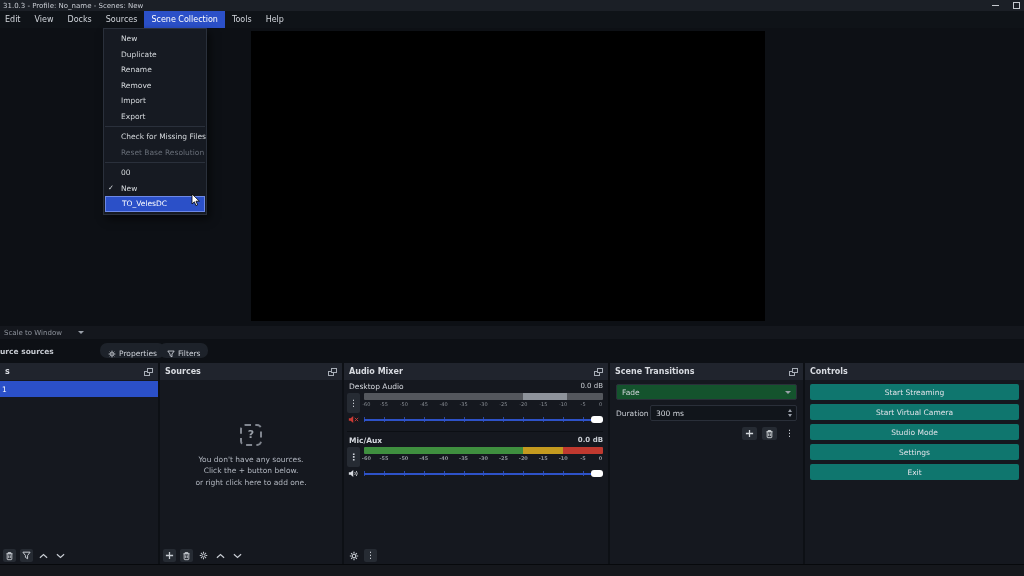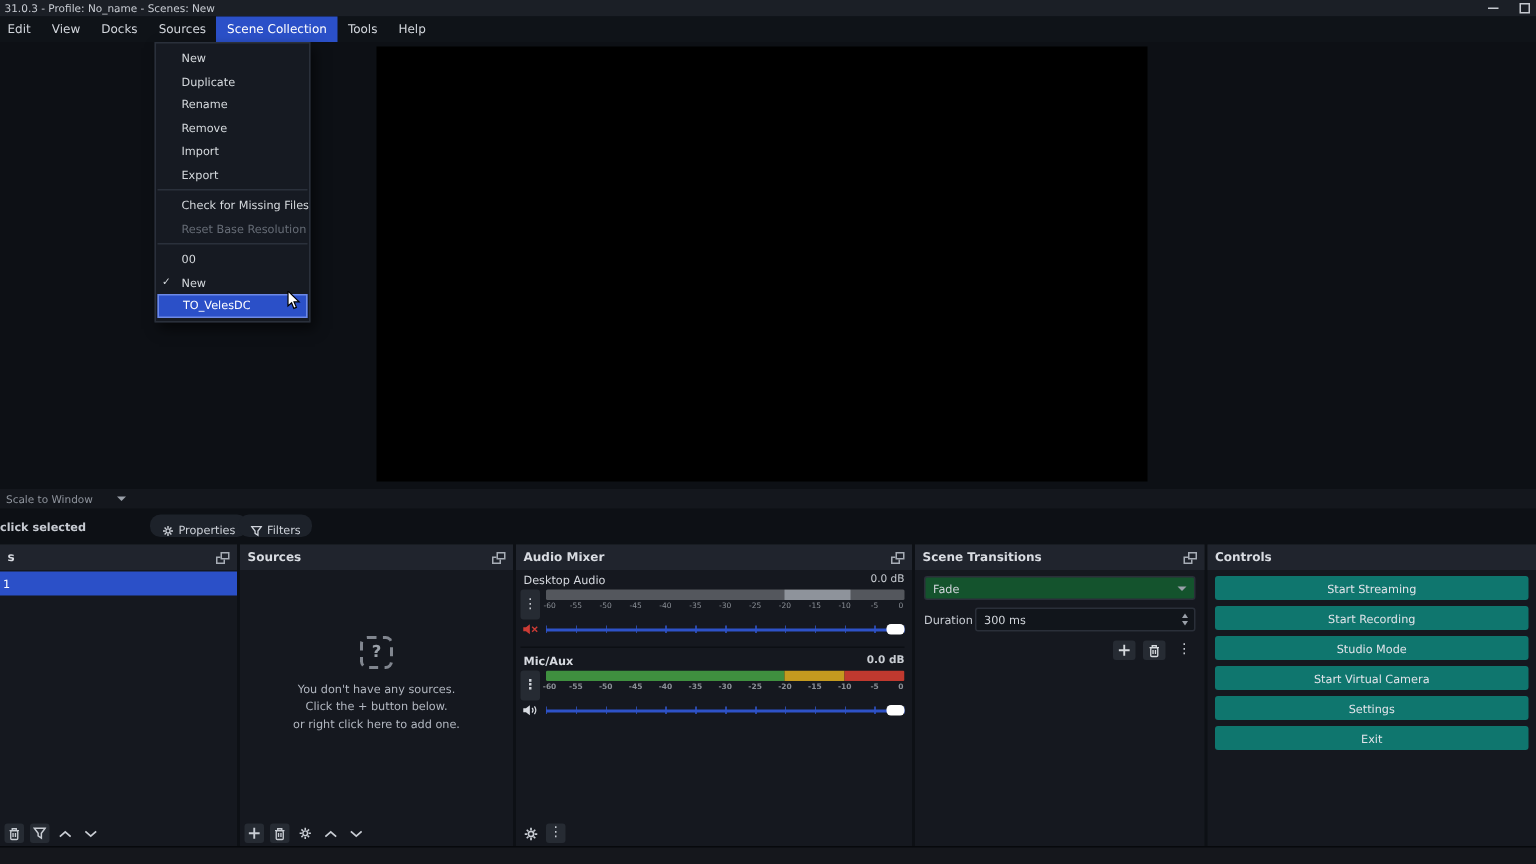--- a/index.html
+++ b/index.html
@@ -177,21 +177,21 @@
       <path d="M1 0 L1 10 L3.4 7.8 L4.9 11.6 L6.6 10.9 L5 7.2 L8.4 7.2 Z" fill="#fff" stroke="#000" stroke-width="0.8"></path>
     </svg>
   </div>
 
   <div class="scale-row">
     <span>Scale to Window</span>
     <span class="scale-caret"></span>
   </div>
 
   <div class="src-toolbar">
-    <div class="src-status">click selected</div>
+    <div class="src-status">urce sources</div>
     <div class="tool-btn props">
       <span>
         <svg width="8" height="8" viewBox="0 0 12 12">
             <g stroke="#ced2d9" stroke-width="1.4" fill="none">
               <path d="M6 1v2M6 9v2M1 6h2M9 6h2M2.6 2.6l1.4 1.4M8 8l1.4 1.4M9.4 2.6L8 4M4 8l-1.4 1.4"></path>
               <circle cx="6" cy="6" r="2.1" stroke-width="1.3"></circle>
             </g>
           </svg>
       </span>
       <span>Properties</span>
@@ -471,22 +471,21 @@
       </div>
     </div>
   </div>
 
   <div class="panel controls">
     <div class="panel-header">
       <span>Controls</span>
     </div>
     <div class="ctrl-body">
       <div class="ctrl-btn">Start Streaming</div>
-      <div class="ctrl-btn">Start Recording</div>
+      <div class="ctrl-btn">Start Virtual Camera</div>
       <div class="ctrl-btn">Studio Mode</div>
-      <div class="ctrl-btn">Start Virtual Camera</div>
       <div class="ctrl-btn">Settings</div>
       <div class="ctrl-btn">Exit</div>
     </div>
   </div>
 
   <div class="statusbar"></div>
 </div>
 
 </body></html>

